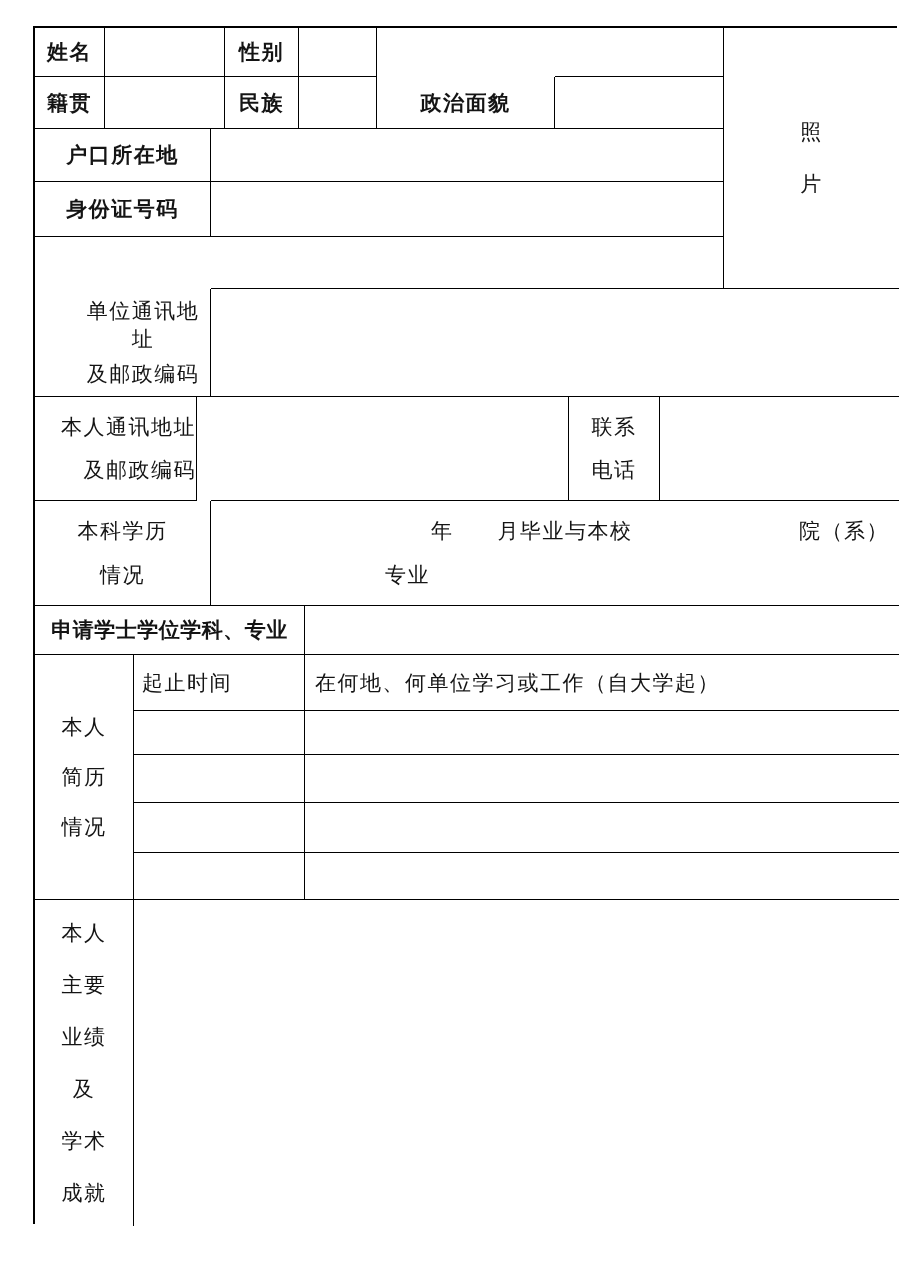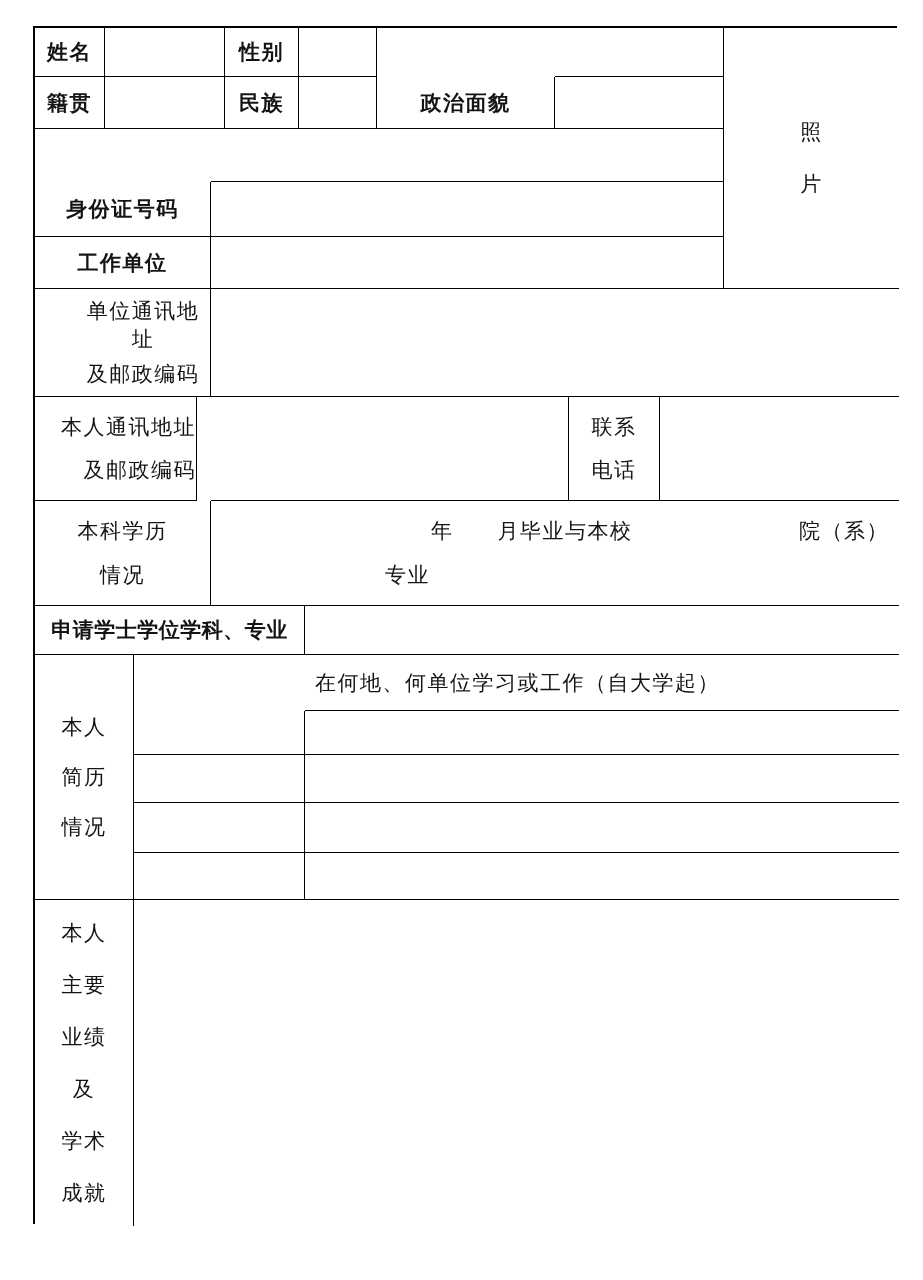--- a/index.html
+++ b/index.html
@@ -99,26 +99,26 @@
       <span>片</span>
     </div>
 
     <div class="cell lbl br bb r2" style="left:0; width:70px;">籍贯</div>
     <div class="cell br bb r2" style="left:70px; width:120px;"></div>
     <div class="cell lbl br bb r2" style="left:190px; width:74px;">民族</div>
     <div class="cell br bb r2" style="left:264px; width:78px;"></div>
     <div class="cell lbl br bb r2" style="left:342px; width:178px;">政治面貌</div>
     <div class="cell br bb r2" style="left:520px; width:169px;"></div>
 
+    <div class="cell lbl br bb r3" style="left:0; width:176px;">户口所在地</div>
     <div class="cell br bb r3" style="left:176px; width:513px;"></div>
 
     <div class="cell lbl br bb r4" style="left:0; width:176px;">身份证号码</div>
     <div class="cell br bb r4" style="left:176px; width:513px;"></div>
 
-    <div class="cell lbl br bb r5" style="left:0; width:176px;">工作单位</div>
     <div class="cell br bb r5" style="left:176px; width:513px;"></div>
 
     <div class="cell lbl-col br bb r6" style="left:0; width:176px;padding-left:41px;">
       <span>单位通讯地址</span>
       <span>及邮政编码</span>
     </div>
     <div class="cell bb r6" style="left:176px; width:688px;"></div>
 
     <div class="cell lbl-col br bb r7" style="left:0; width:162px;align-items:flex-end;">
       <span>本人通讯地址</span>
@@ -147,20 +147,21 @@
     </div>
 
     <div class="cell lbl apply-label br bb r9" style="left:0; width:270px;">申请学士学位学科、专业</div>
     <div class="cell bb r9" style="left:270px; width:594px;"></div>
 
     <div class="cell lbl-col-mid br bb" style="left:0; top:627px; width:99px; height:245px;">
       <span>本人</span>
       <span>简历</span>
       <span>情况</span>
     </div>
+    <div class="cell hdr br bb rh" style="left:99px; width:171px; padding-left:8px;">起止时间</div>
     <div class="cell hdr bb rh" style="left:270px; width:594px; padding-left:10px;">在何地、何单位学习或工作（自大学起）</div>
 
     <div class="cell br bb rr1" style="left:99px; width:171px;"></div>
     <div class="cell bb rr1" style="left:270px; width:594px;"></div>
     <div class="cell br bb rr2" style="left:99px; width:171px;"></div>
     <div class="cell bb rr2" style="left:270px; width:594px;"></div>
     <div class="cell br bb rr3" style="left:99px; width:171px;"></div>
     <div class="cell bb rr3" style="left:270px; width:594px;"></div>
     <div class="cell br bb rr4" style="left:99px; width:171px;"></div>
     <div class="cell bb rr4" style="left:270px; width:594px;"></div>

